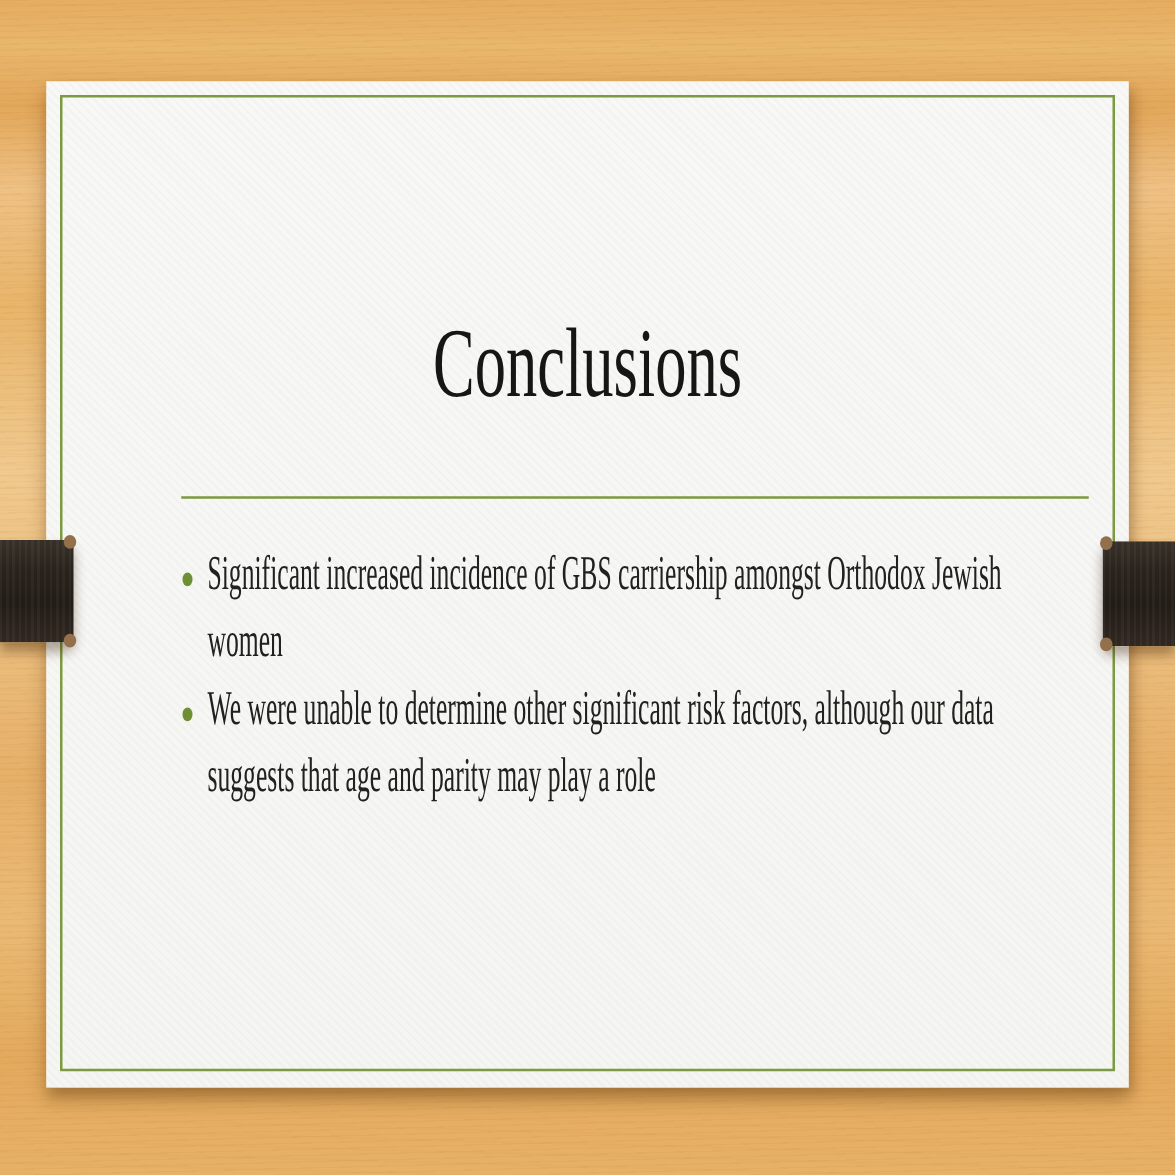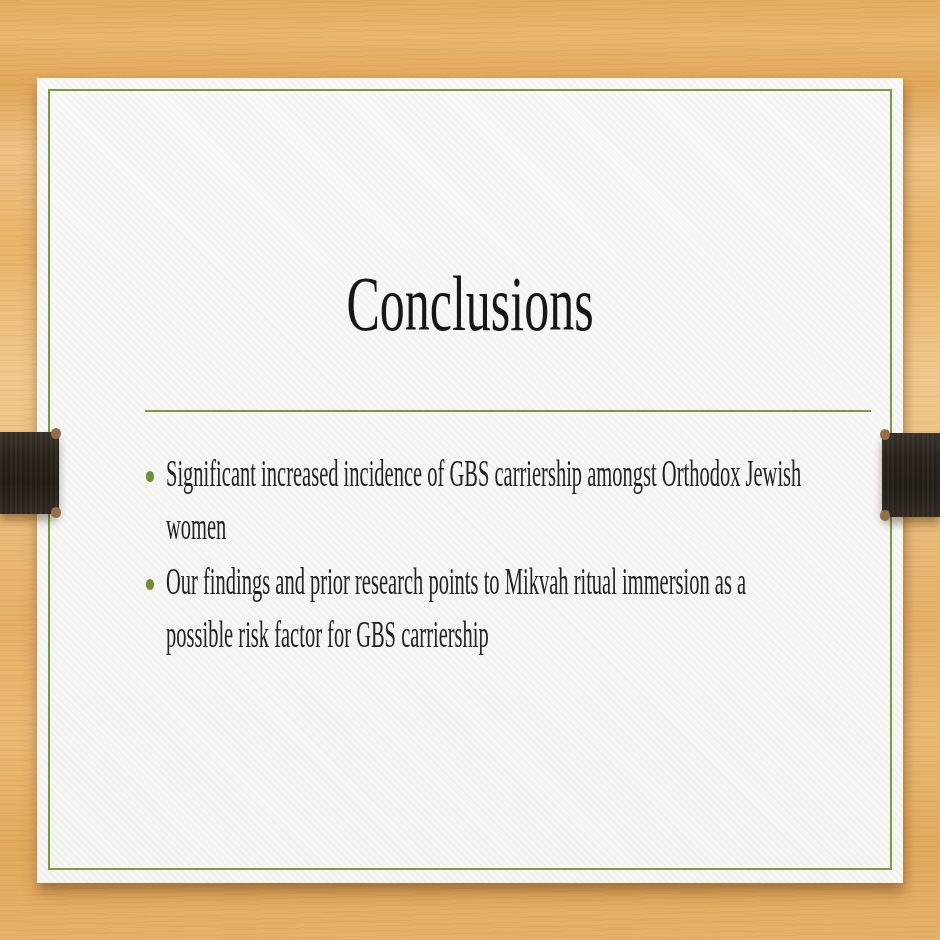--- a/index.html
+++ b/index.html
@@ -6,21 +6,21 @@
   body{width:940px;height:940px;overflow:hidden;}
   .stage{
     position:relative;width:940px;height:940px;overflow:hidden;
     background:
       repeating-linear-gradient(178.5deg, rgba(150,90,25,0.055) 0 1px, rgba(255,255,255,0) 1px 5px),
       repeating-linear-gradient(1.5deg, rgba(200,130,45,0.05) 0 2px, rgba(255,255,255,0) 2px 9px),
       linear-gradient(180deg,#e5ad60 0%,#e9b76e 4%,#e2a75a 9%,#eec184 16%,#e8b56b 26%,#f0c98f 40%,#ecc182 52%,#e6b069 66%,#eaba75 78%,#e3aa5e 90%,#e7b168 100%);
     font-family:"Liberation Serif","DejaVu Serif",serif;
   }
   .card{
-    position:absolute;left:37px;top:78px;width:866px;height:805px;
+    position:absolute;left:37px;top:65px;width:866px;height:805px;
     background:
       repeating-linear-gradient(45deg, rgba(160,160,170,0.05) 0 2px, rgba(255,255,255,0) 2px 5px),
       linear-gradient(180deg,#f8f8f6 0%,#f5f5f2 100%);
     box-shadow: 0 10px 14px rgba(90,50,10,0.35), 3px 5px 8px rgba(90,50,10,0.18);
   }
   .card-border{
     position:absolute;left:11px;top:11px;right:11px;bottom:13px;
     border:2px solid #7c9a41;
     pointer-events:none;
   }
@@ -88,22 +88,22 @@
         <li class="bullet">
           <span class="dot"></span>
           <div class="btext">
             <span class="tline">Significant increased incidence of GBS carriership amongst Orthodox Jewish</span>
             <span class="tline">women</span>
           </div>
         </li>
         <li class="bullet">
           <span class="dot"></span>
           <div class="btext">
-            <span class="tline">Our findings and prior research points to Mikvah ritual immersion as a</span>
-            <span class="tline">possible risk factor for GBS carriership</span>
+            <span class="tline">We were unable to determine other significant risk factors, although our data</span>
+            <span class="tline">suggests that age and parity may play a role</span>
           </div>
         </li>
       </ul>
   </div>
 
   <div class="ribbon ribbon-left"></div>
   <div class="ribbon ribbon-right"></div>
 
 </div>
 

